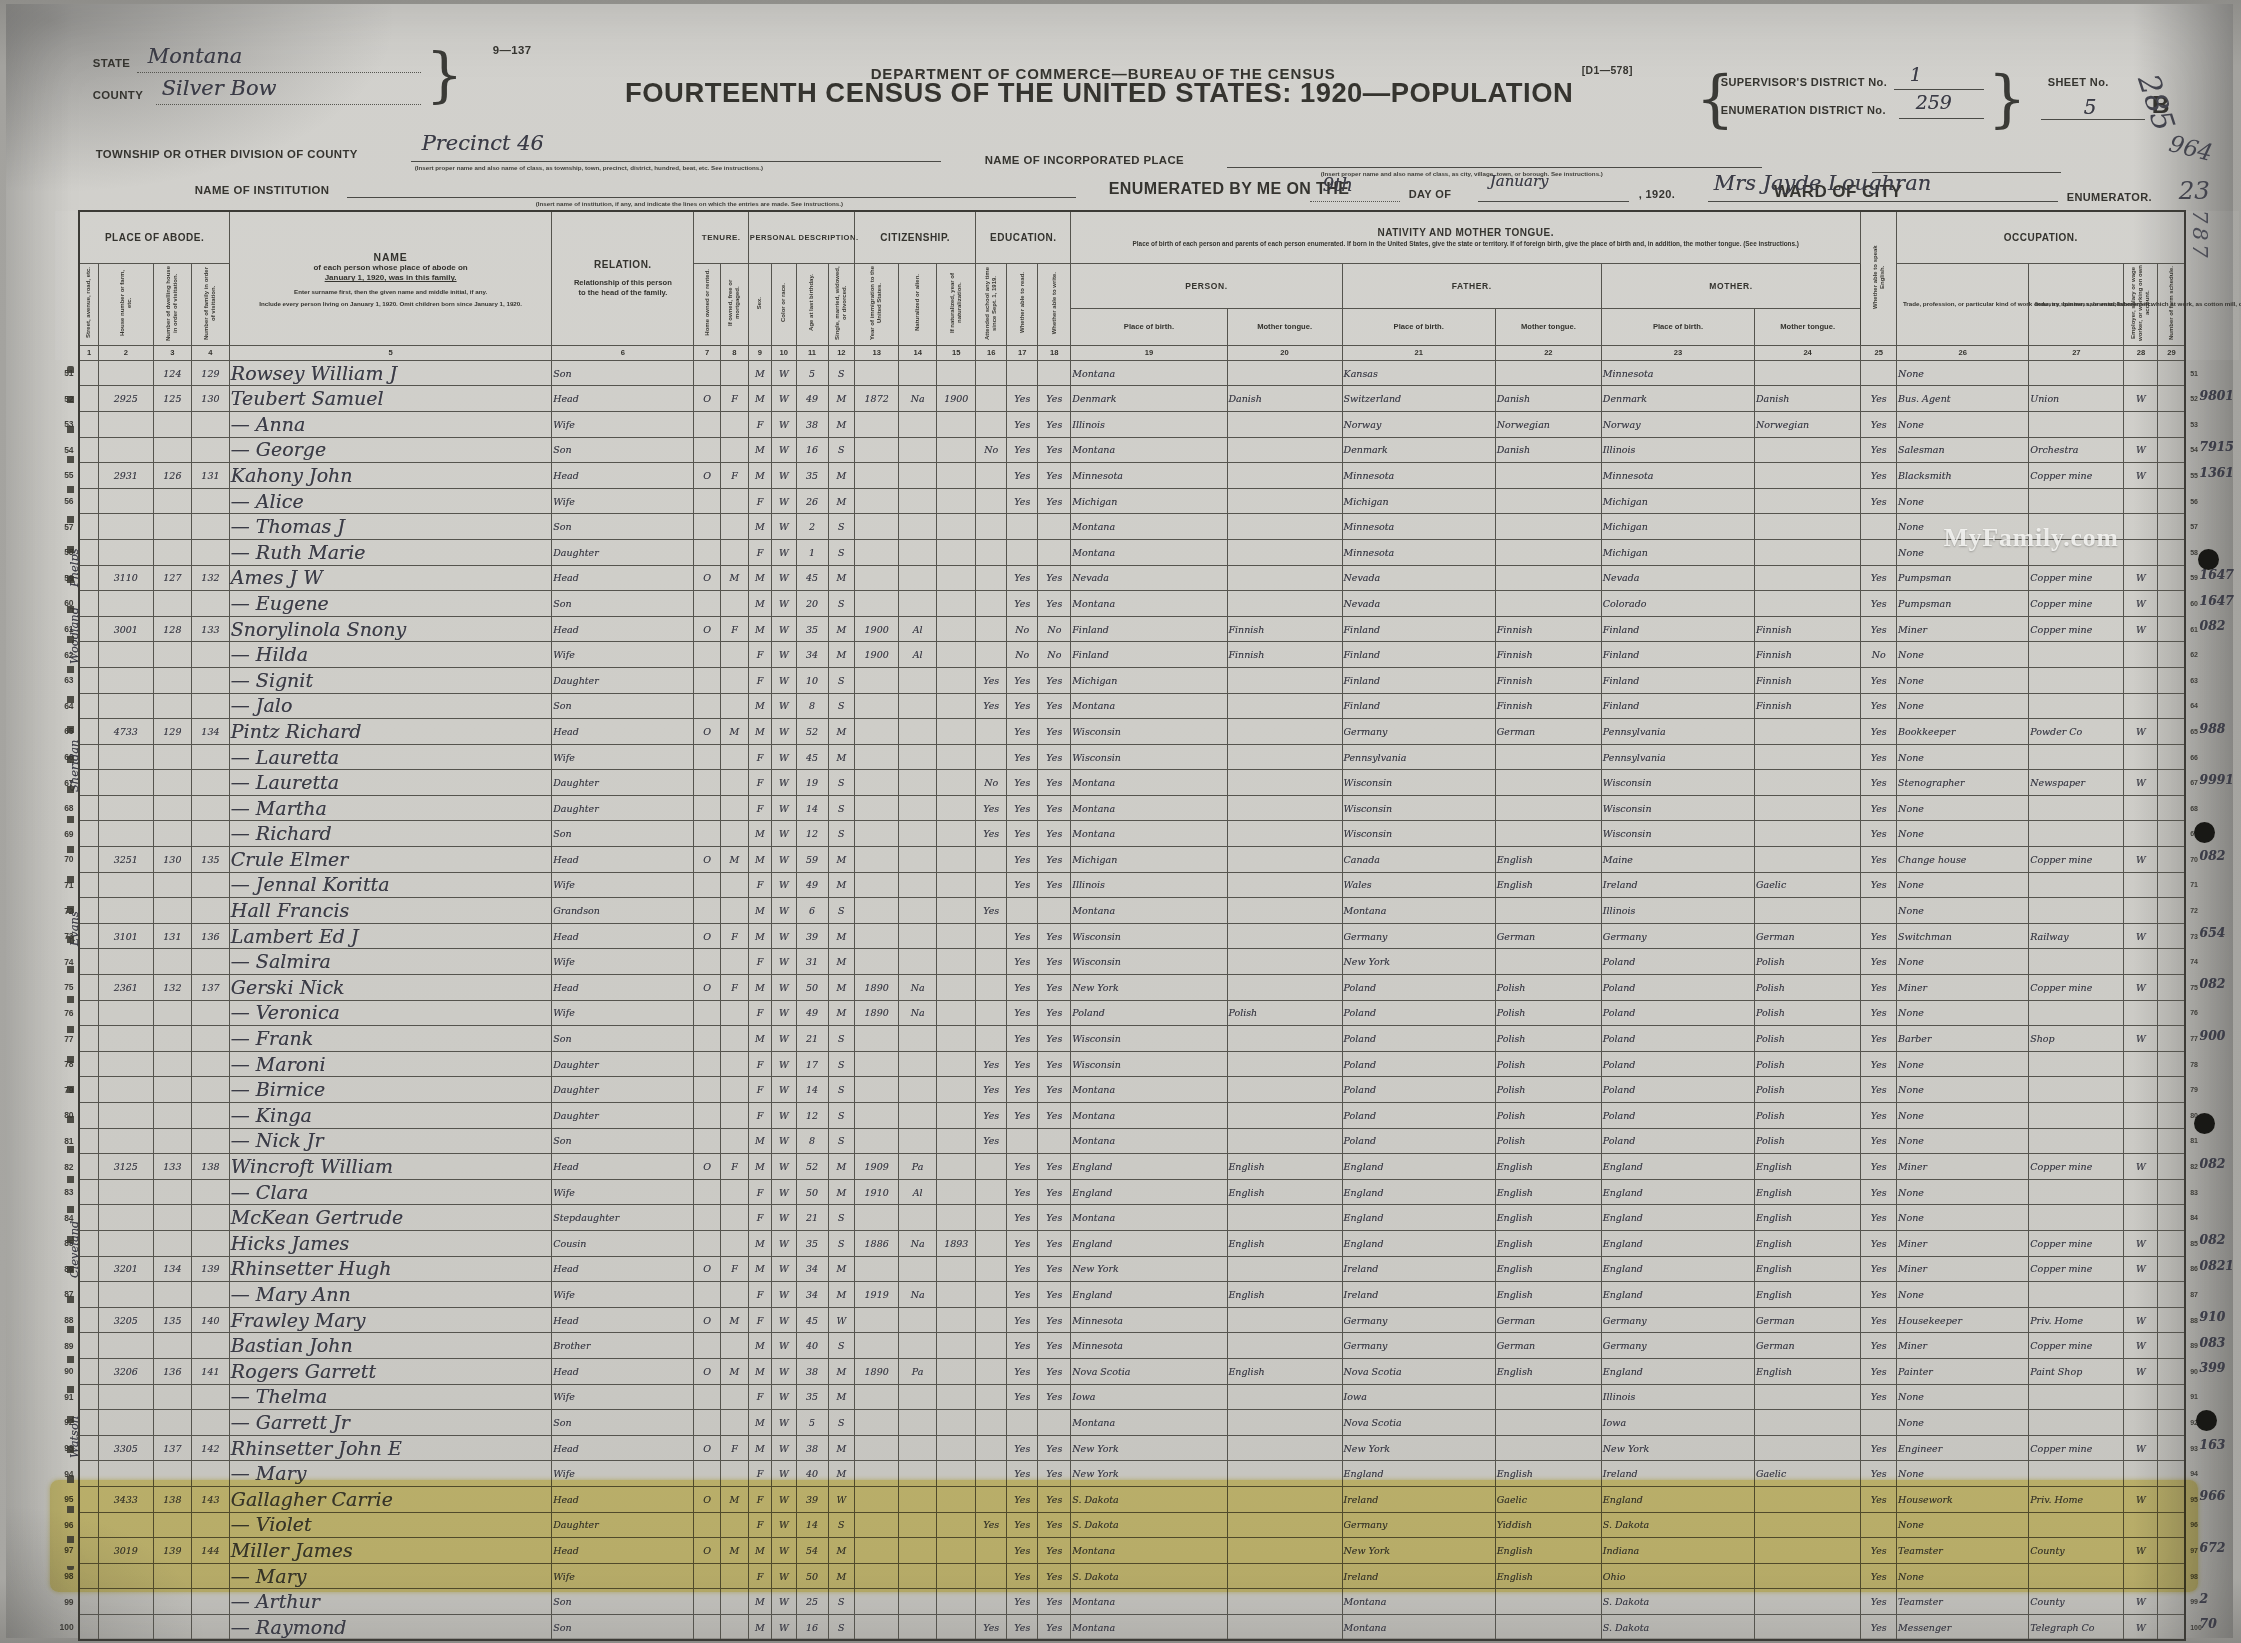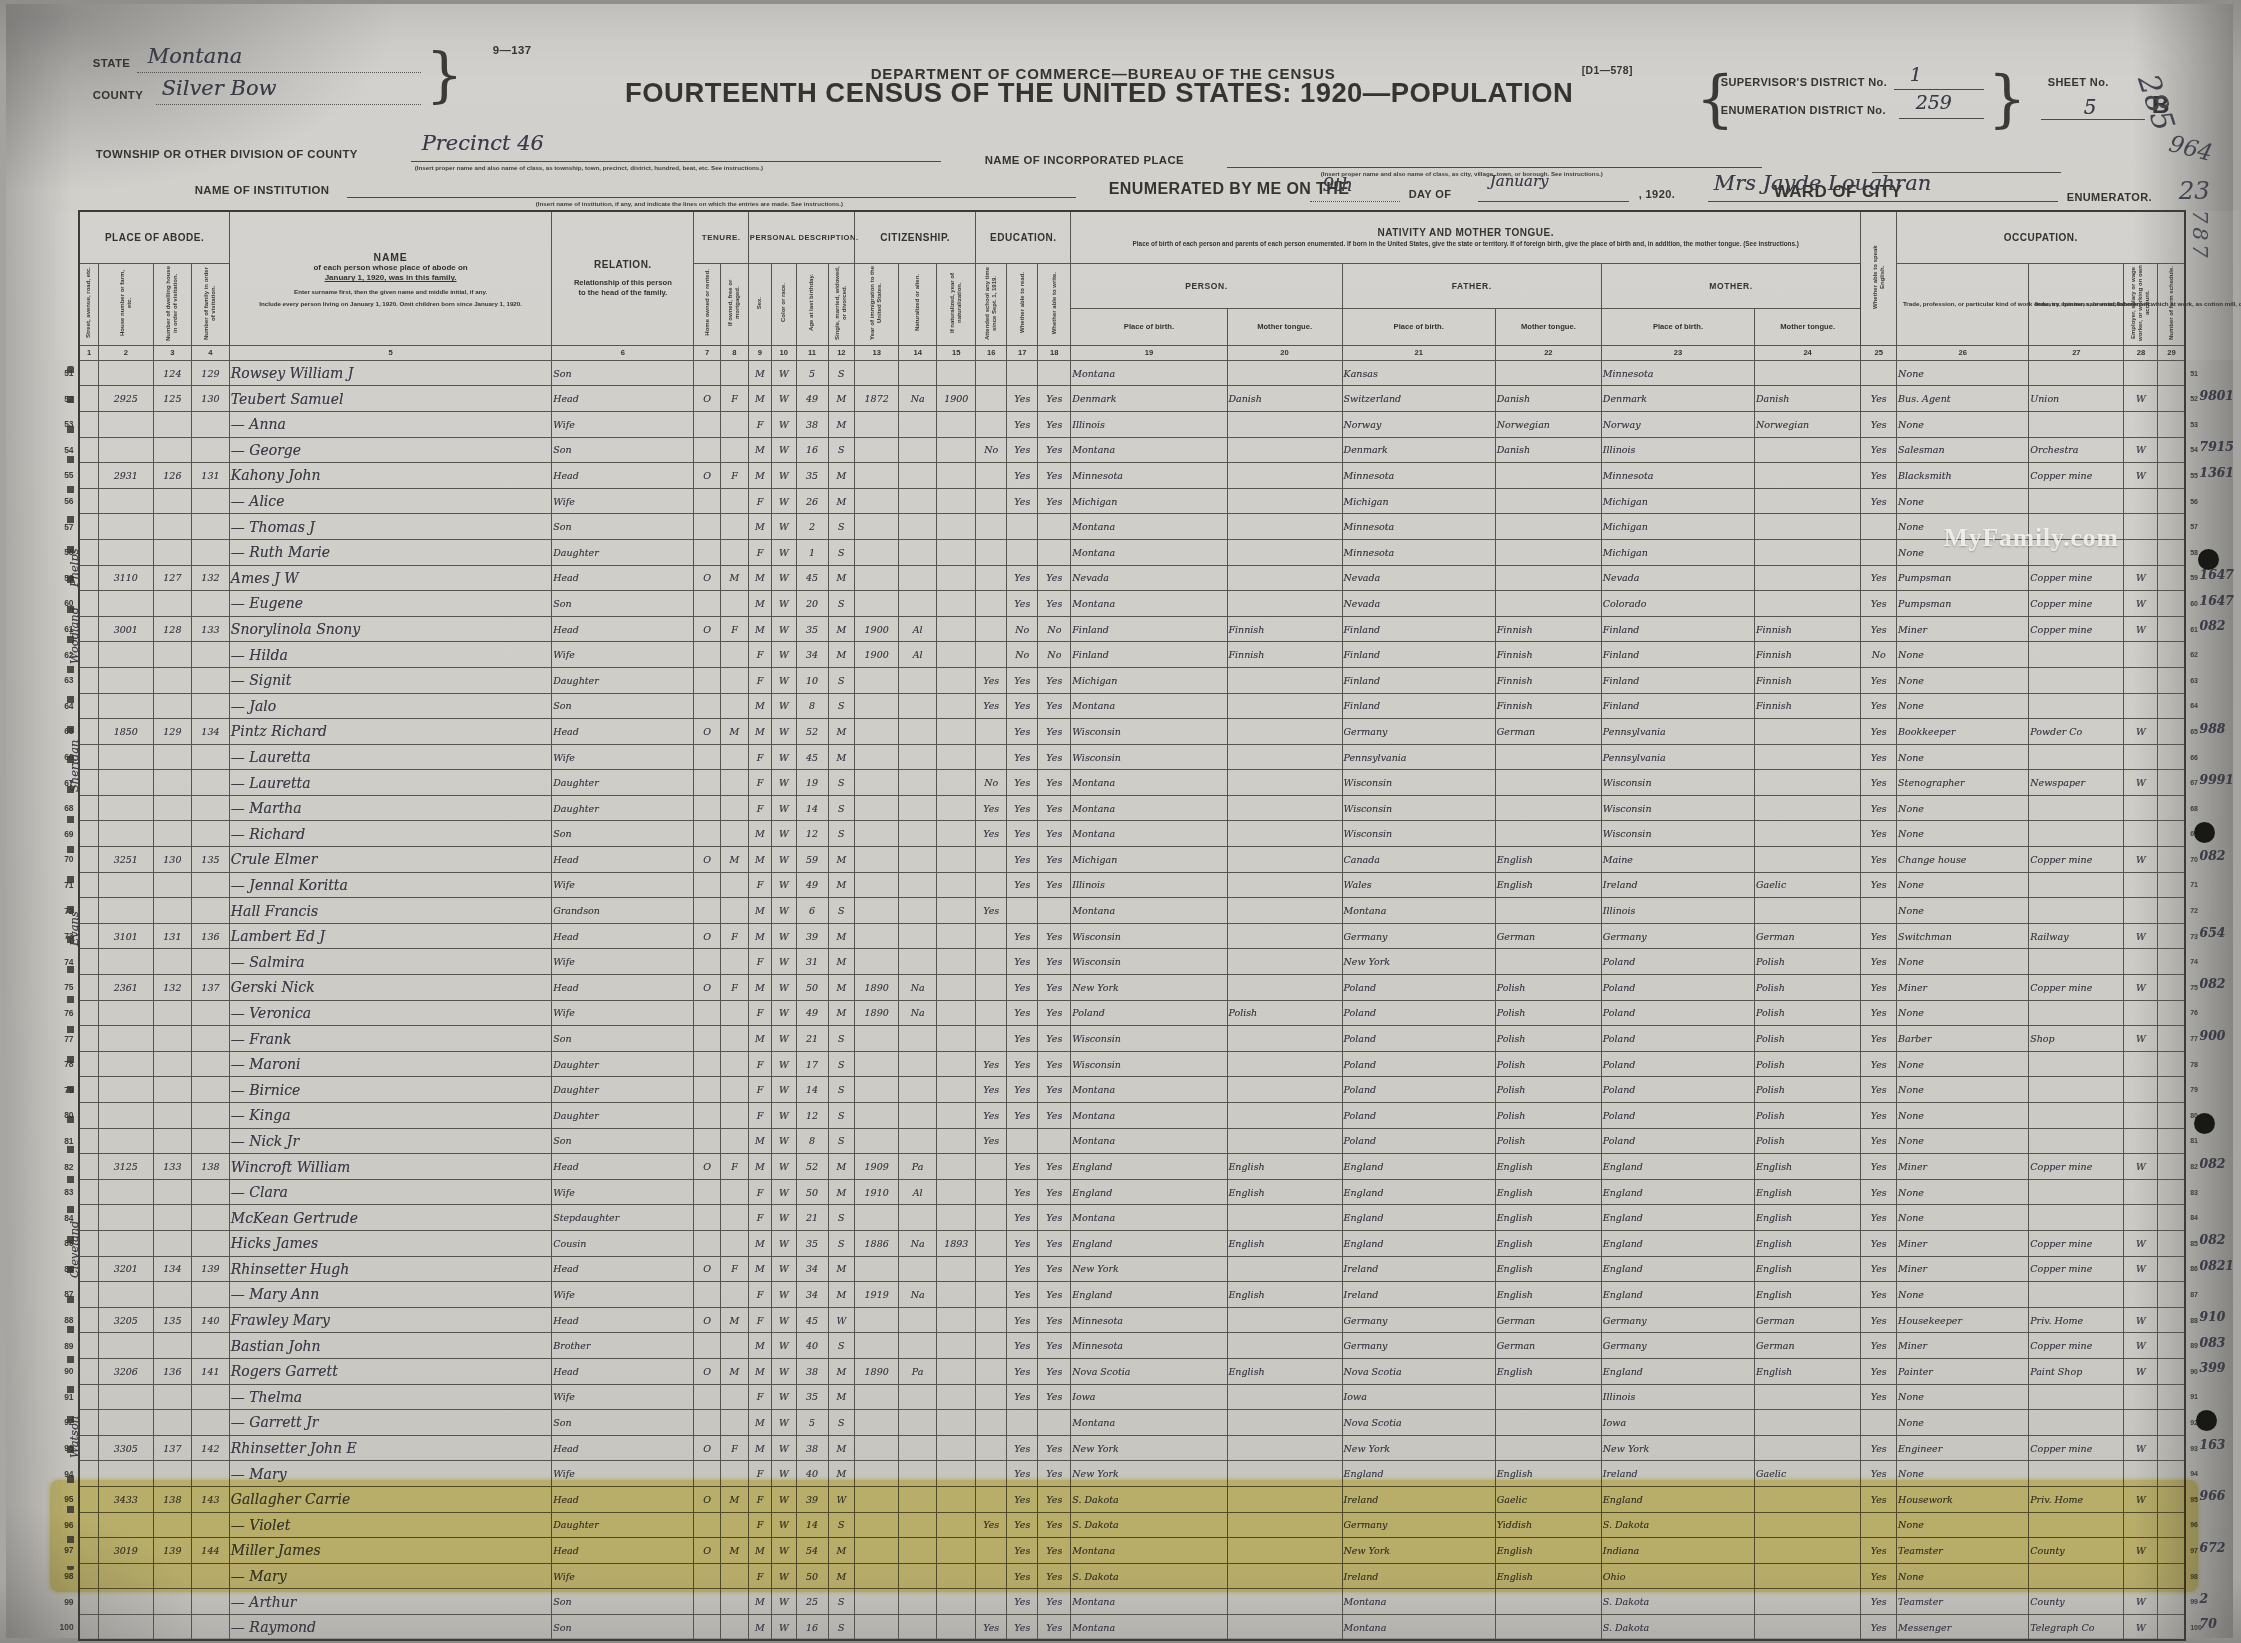--- a/index.html
+++ b/index.html
@@ -49,21 +49,21 @@
   .sub{font-size:8.5px;letter-spacing:0.6px;}
   .bt0{border-top:2.4px solid #3c3b36 !important;}
   .bl0{border-left:2.4px solid #3c3b36 !important;}
   .br0{border-right:2.4px solid #3c3b36 !important;}
   .bb0{border-bottom:2.4px solid #3c3b36 !important;}
   .hv{border-left:1.7px solid #47463f !important;}
 
   table.t td{height:24.6px;}
   td.dc{font-size:9.5px;text-align:center;position:relative;}
   td.la{text-align:left;padding-left:6.6px;}
-  td.nmcell{font-size:14px;padding-left:15px;}
+  td.nmcell{font-size:19px;padding-left:15px;}
   td.dc .hw{white-space:nowrap;}
   .lnum{font-size:8.5px;font-weight:bold;color:#3e3d38;text-align:right;padding-right:4.7px !important;}
   .rg{position:relative;font-size:7px;font-weight:bold;color:#3e3d38;text-align:left;padding-left:3.8px !important;}
   .mgn{position:absolute;left:13.2px;top:1.9px;font-size:12.3px;color:#3c3d48;}
   .street{position:absolute;left:0.9px;bottom:2.8px;transform-origin:left bottom;transform:rotate(-90deg);font-size:11.4px;white-space:nowrap;}
 
   
   .hl{position:absolute;left:44px;top:1476px;width:2148px;height:112px;border-radius:8.5px;
       background:rgba(227,207,69,.62);mix-blend-mode:multiply;box-shadow:0 0 5.7px rgba(210,190,40,.55);}
   .punchL{position:absolute;left:61px;top:362px;width:7.6px;height:1204px;
@@ -731,21 +731,21 @@
             <td class="dc hv"><span class="hw">Yes</span></td>
             <td class="dc la hv"><span class="hw">None</span></td>
             <td class="dc la"></td>
             <td class="dc"></td>
             <td class="dc br0"></td>
             <td class="gut2 rg"><span>64</span></td>
           </tr>
           <tr>
             <td class="gut lnum">65</td>
             <td class="dc bl0"></td>
-            <td class="dc"><span class="hw">1850</span></td>
+            <td class="dc"><span class="hw">4733</span></td>
             <td class="dc"><span class="hw">129</span></td>
             <td class="dc"><span class="hw">134</span></td>
             <td class="dc la nmcell hv"><span class="hw">Pintz Richard</span></td>
             <td class="dc la hv"><span class="hw">Head</span></td>
             <td class="dc hv"><span class="hw">O</span></td>
             <td class="dc"><span class="hw">M</span></td>
             <td class="dc hv"><span class="hw">M</span></td>
             <td class="dc"><span class="hw">W</span></td>
             <td class="dc"><span class="hw">52</span></td>
             <td class="dc"><span class="hw">M</span></td>

